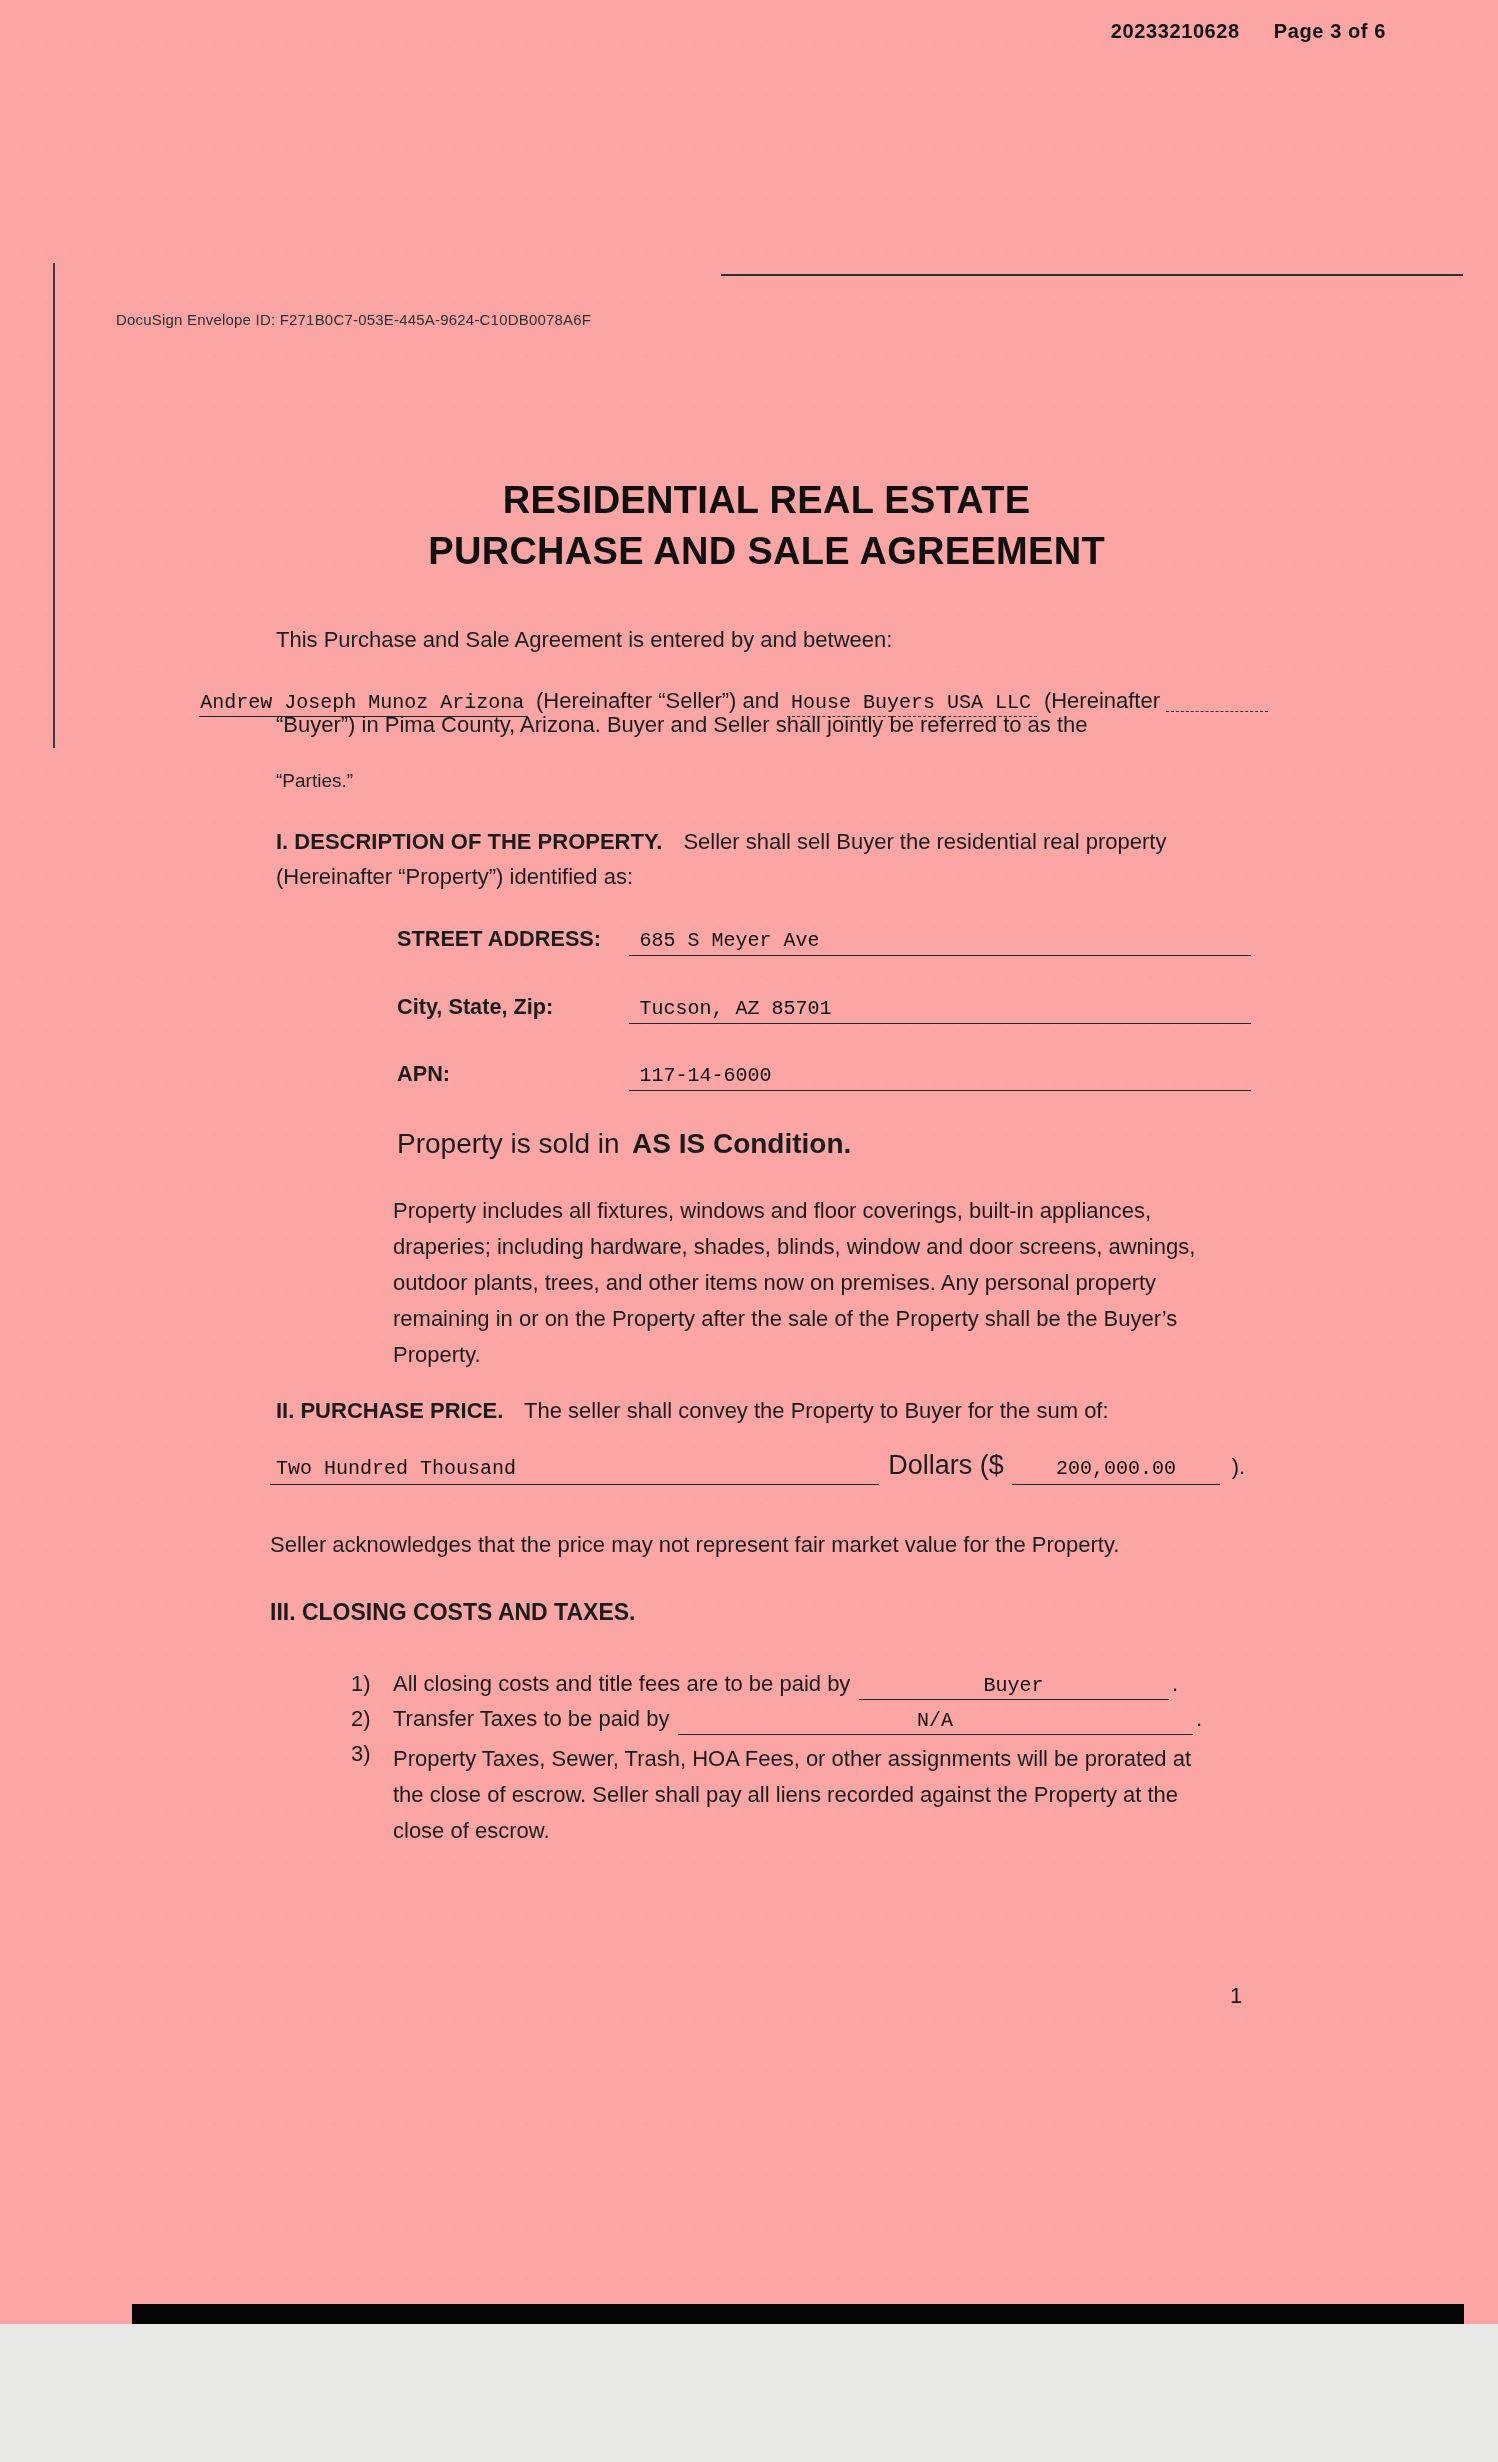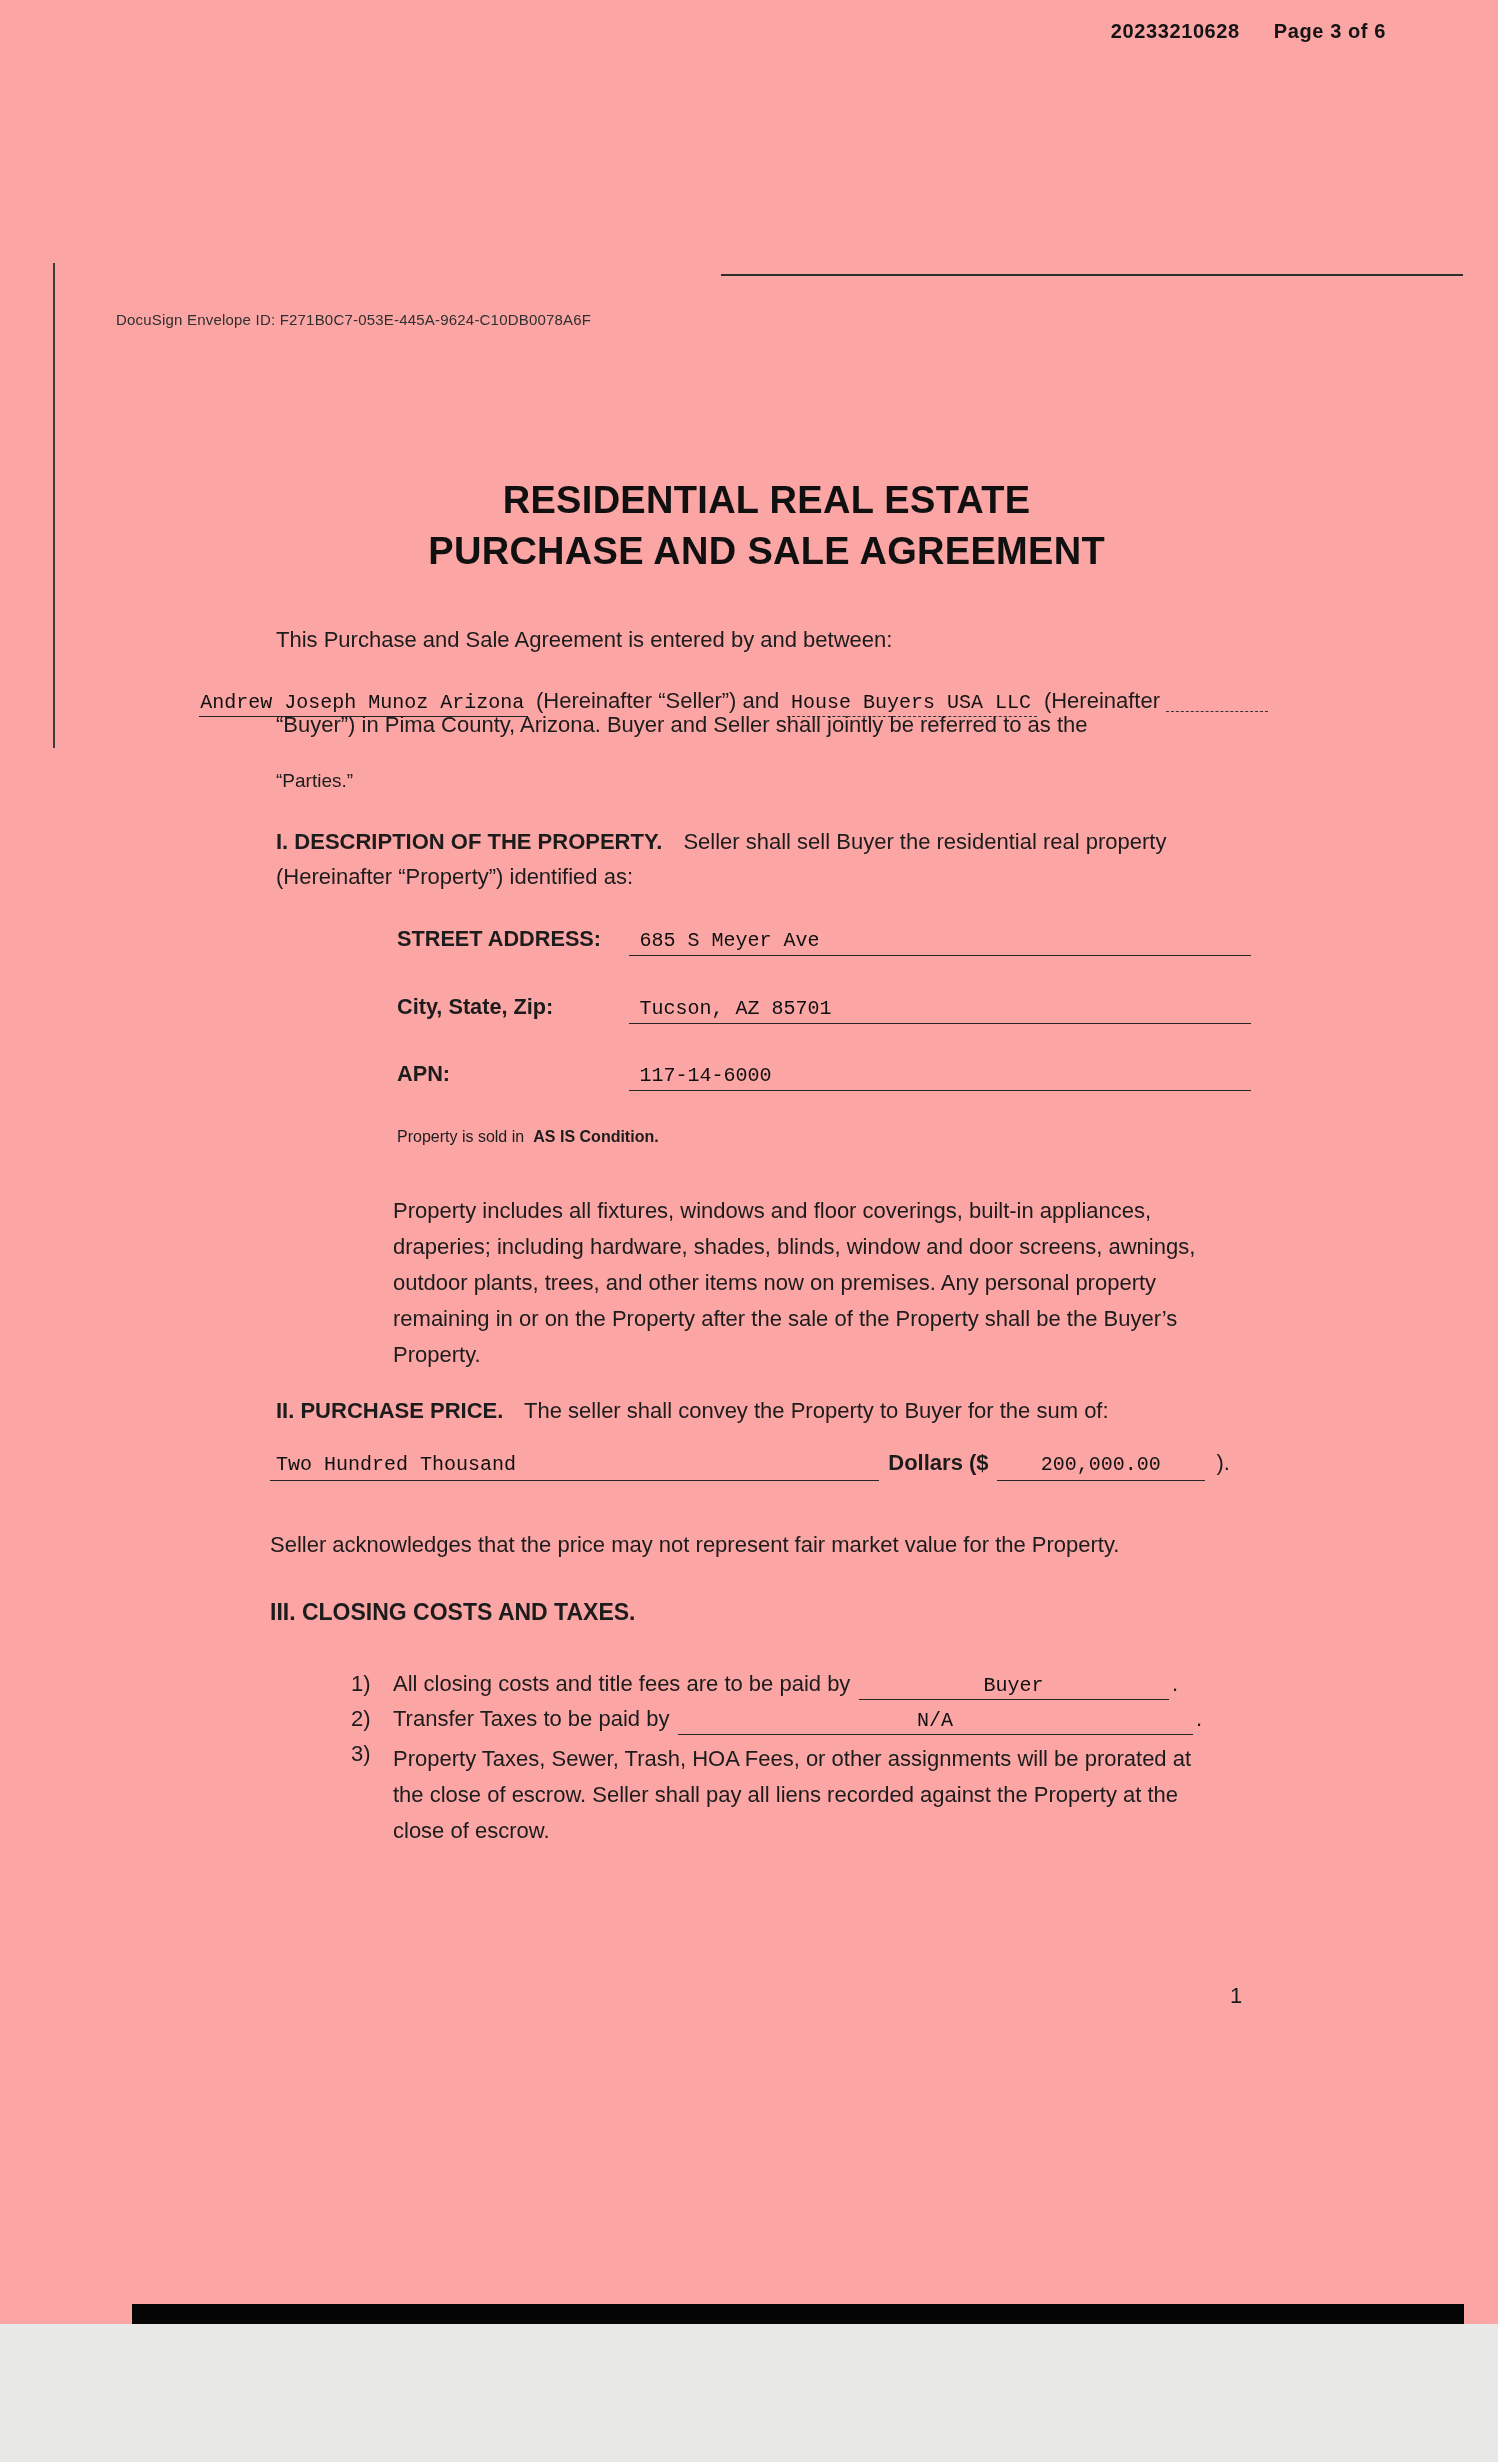--- a/index.html
+++ b/index.html
@@ -47,30 +47,30 @@
 
   .para{font-size:22px;line-height:35px;}
   .sec-h{font-weight:bold;margin-right:15px;}
   .sec1{top:824px;left:276px;width:913px;}
 
   .field-row{left:397px;display:flex;align-items:baseline;}
   .fr1{top:926px;}.fr2{top:994px;}.fr3{top:1061px;}
   .flabel{font-weight:bold;font-size:21.7px;width:232px;flex:none;}
   .fvalue{width:611px;border-bottom:1.8px solid #262626;padding:0 0 2.9px 10.5px;flex:none;}
 
-  .asis{top:1128px;left:397px;font-size:16px;}
+  .asis{top:1128px;left:397px;font-size:28px;}
   .asis b{margin-left:4.7px;}
 
   .includes{top:1193px;left:393px;width:848px;font-size:22px;line-height:36px;}
 
   .sec2{top:1393px;left:276px;width:995px;white-space:nowrap;}
 
   .amount{top:1450px;left:270px;display:flex;align-items:baseline;}
   .amt-words{width:603px;border-bottom:1.8px solid #262626;padding:0 0 3.5px 5.9px;flex:none;}
-  .dollars{font-size:22px;margin-left:9.4px;font-weight:bold;}
+  .dollars{font-size:27px;margin-left:9.4px;}
   .amt-num{width:208px;border-bottom:1.8px solid #262626;padding:0 0 3.5px 0;text-align:center;margin-left:8.2px;flex:none;}
   .paren{font-size:22px;margin-left:11.7px;}
 
   .ack{top:1532px;left:270px;font-size:22px;}
 
   .sec3-h{top:1599px;left:270px;font-size:23px;font-weight:bold;}
 
   .li{left:351px;display:flex;align-items:baseline;font-size:22px;}
   .li .num{width:42px;flex:none;}
   .li1{top:1671px;}.li2{top:1706px;}.li3{top:1741px;align-items:flex-start;}

